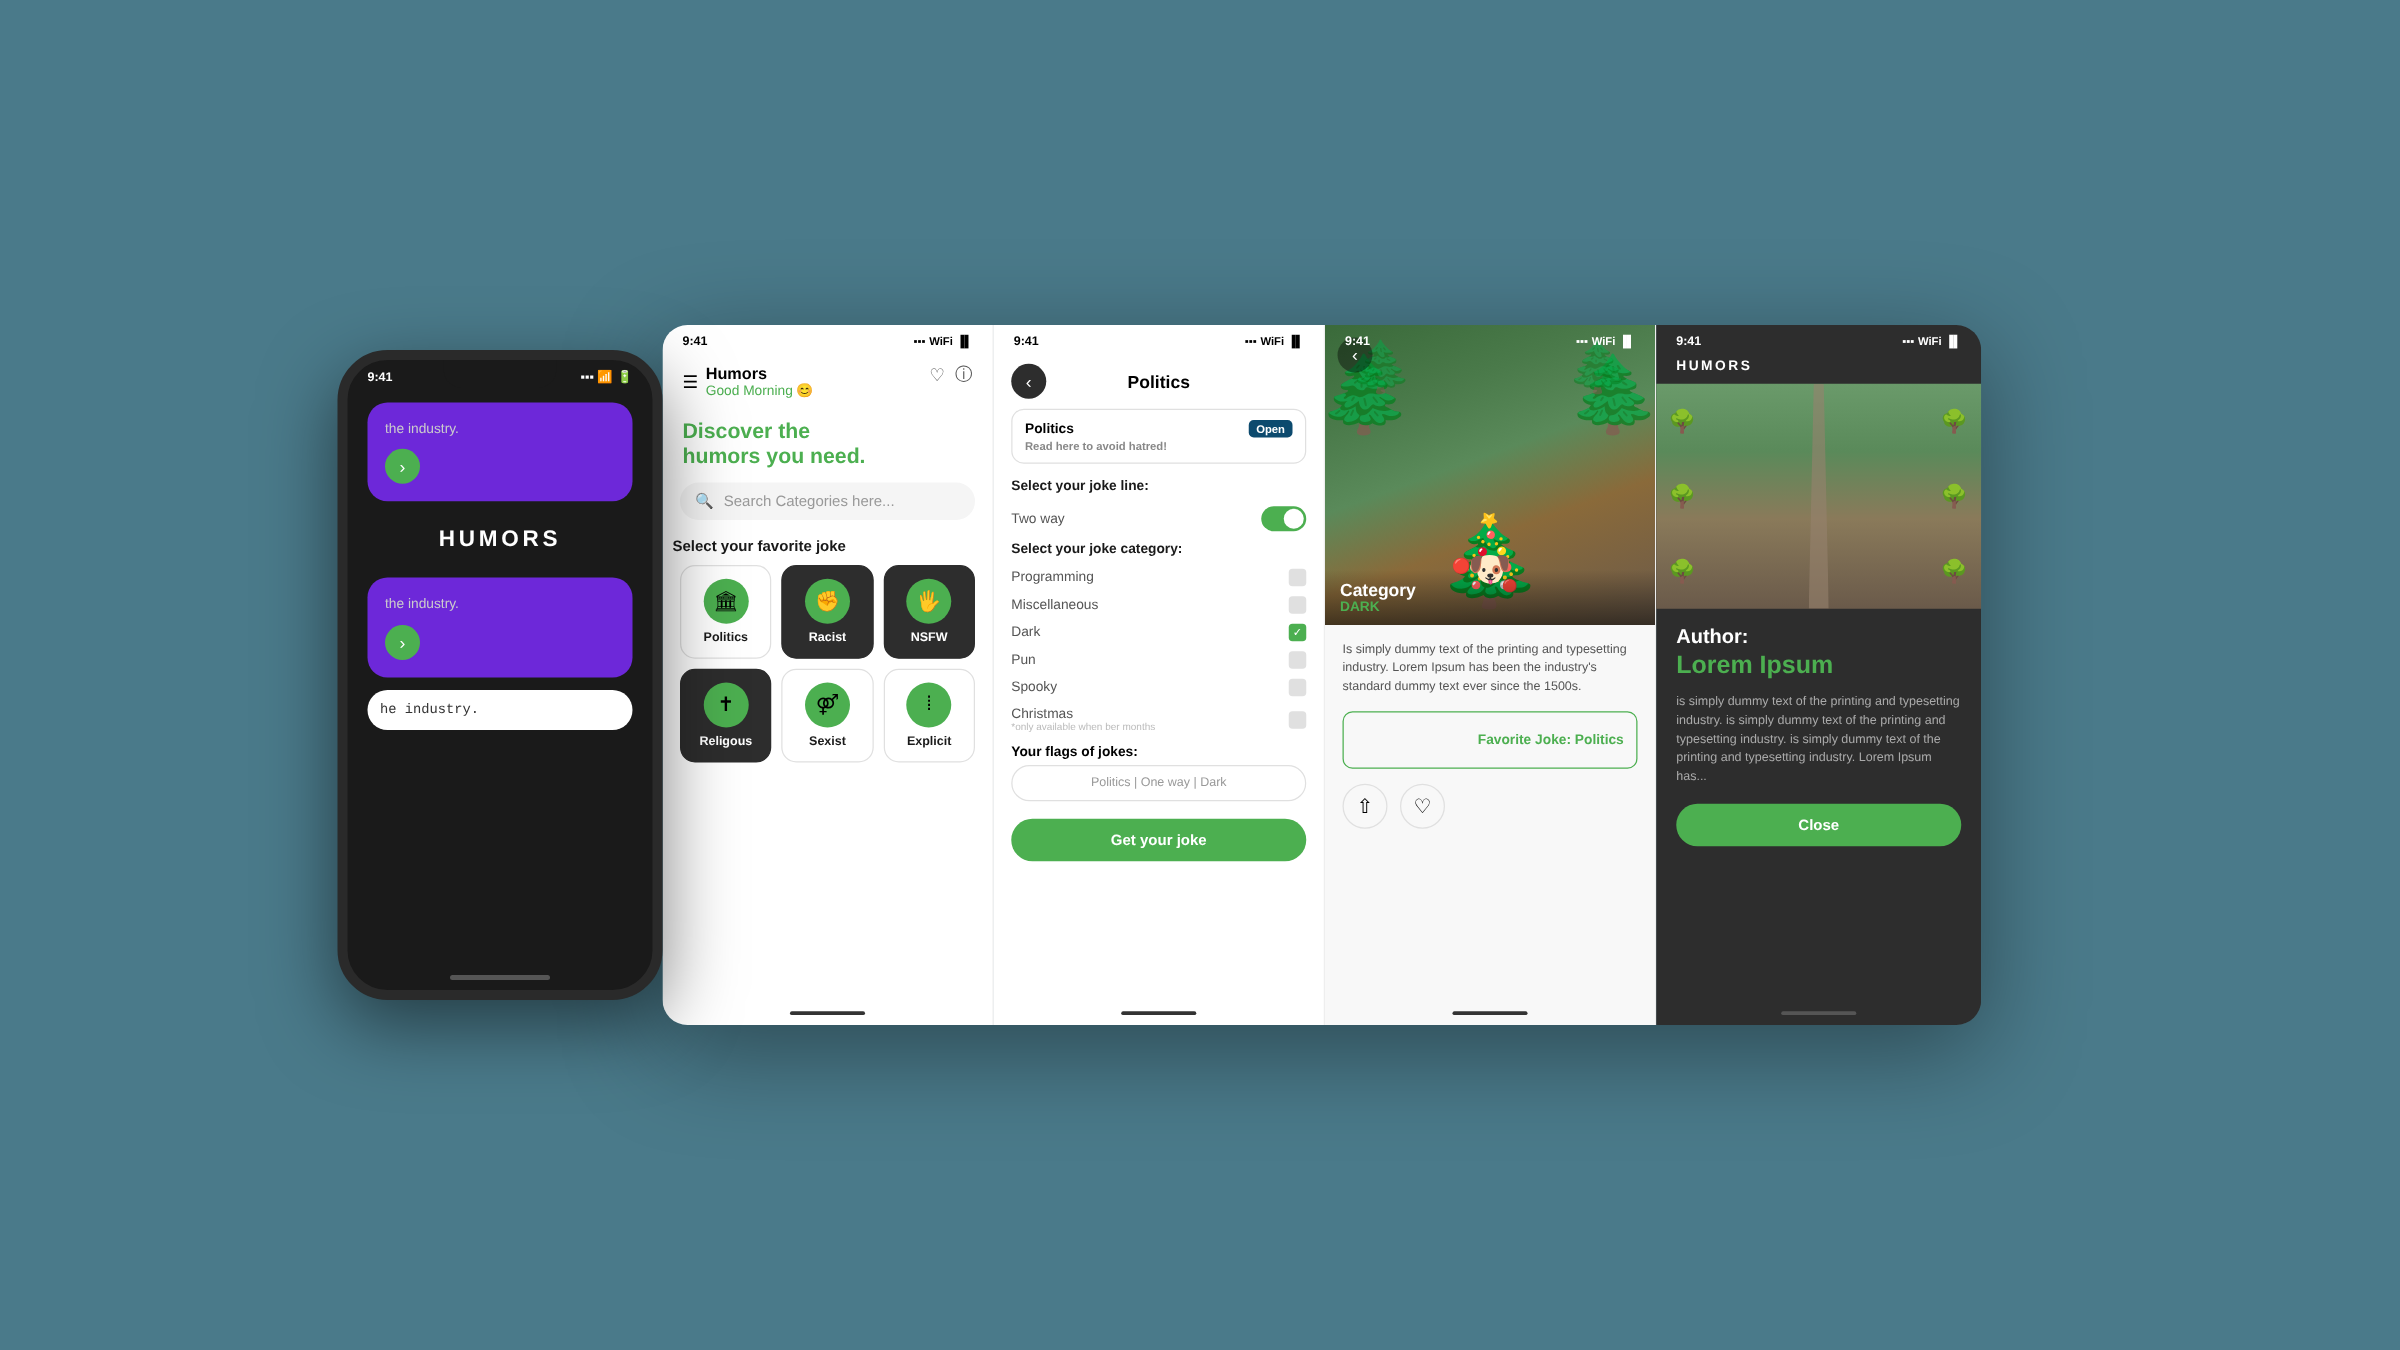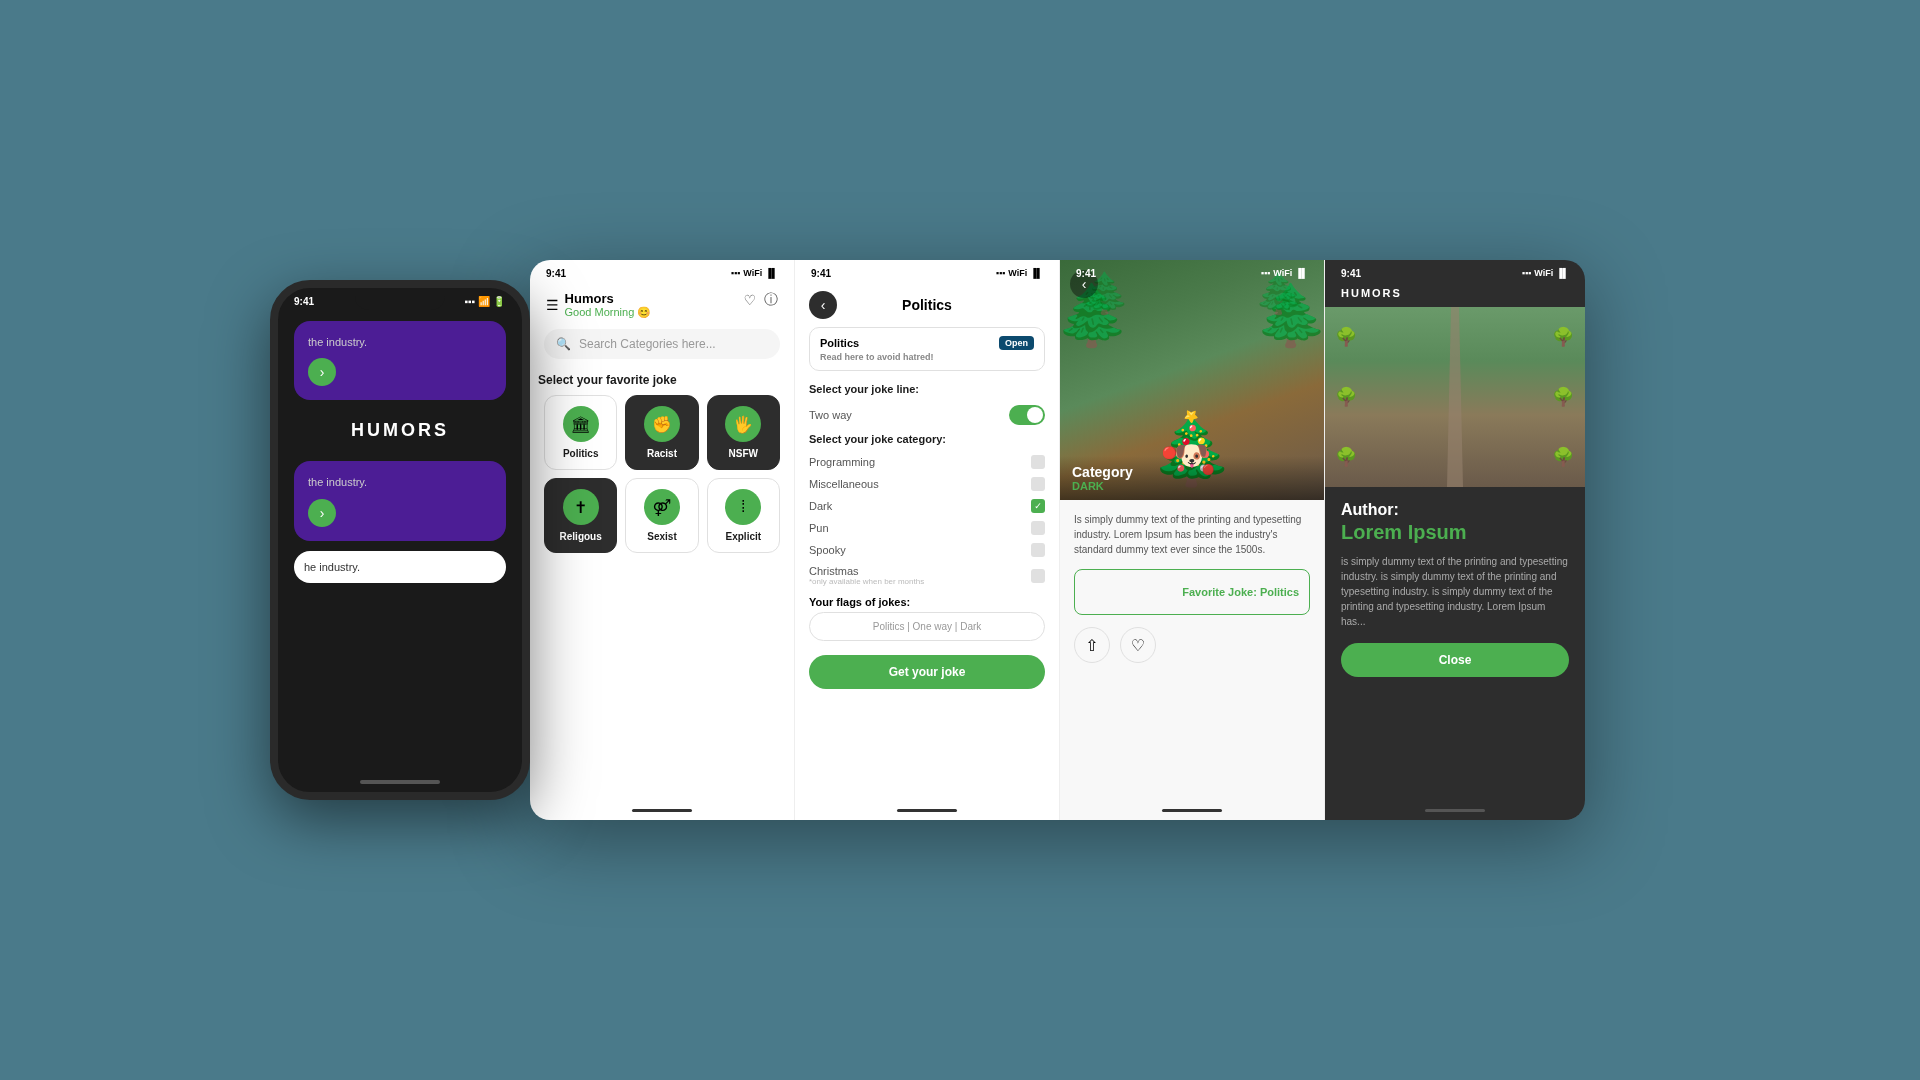--- a/index.html
+++ b/index.html
@@ -55,21 +55,21 @@
       color: white;
       font-weight: 600;
     }
     .status-icons { display: flex; gap: 3px; align-items: center; }
 
     .phone-left-content {
       padding: 10px 16px;
       color: white;
     }
     .phone-left-card {
-      background: #4c1d95;
+      background: #6d28d9;
       border-radius: 16px;
       padding: 14px;
       margin-bottom: 10px;
       position: relative;
     }
     .phone-left-card p {
       font-size: 11px;
       color: #ccc;
       line-height: 1.4;
       margin-bottom: 8px;
@@ -546,21 +546,21 @@
 
       <div class="humors-logo">HUMORS</div>
 
       <div class="phone-left-card">
         <p>the industry.</p>
         <div class="green-btn-round">
           <span>›</span>
         </div>
       </div>
 
-      <div style="background:#fff;border-radius:16px;padding:10px;margin-top:10px;">
+      <div style="background:#fff;border-radius:16px;padding:10px;margin-top:10px;font-family:Liberation Mono, monospace;">
         <p style="font-size:11px;color:#333;">he industry.</p>
       </div>
     </div>
 
     <div class="phone-bottom-bar"></div>
   </div>
 
   <div class="screens-container">
 
     <div class="screen-discover">
@@ -582,20 +582,26 @@
               <div class="header-subtitle">Good Morning 😊</div>
             </div>
           </div>
         </div>
         <div class="header-icons">
           <span class="header-icon">♡</span>
           <span class="header-icon">ⓘ</span>
         </div>
       </div>
 
+      <div class="discover-text">
+        <h2>
+          <span>Discover the</span><br>
+          <span style="color:#4CAF50;">humors you need.</span>
+        </h2>
+      </div>
 
       <div class="search-bar">
         <span>🔍</span>
         <span>Search Categories here...</span>
       </div>
 
       <div class="select-label">Select your favorite joke</div>
 
       <div class="joke-grid">
         <div class="joke-card">

